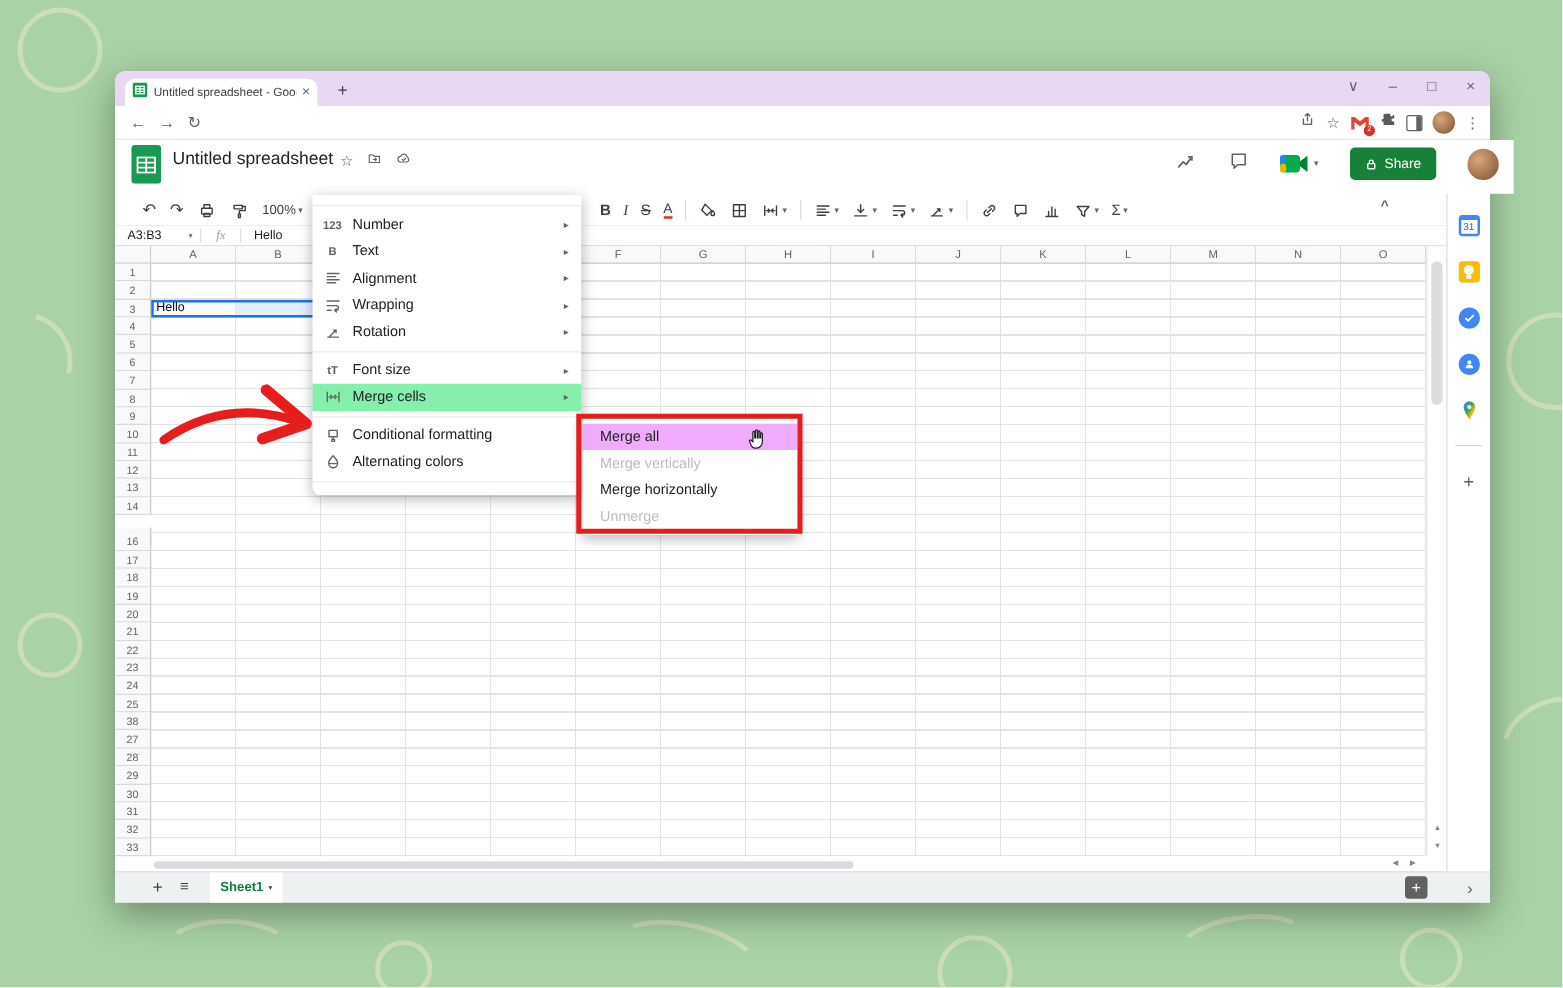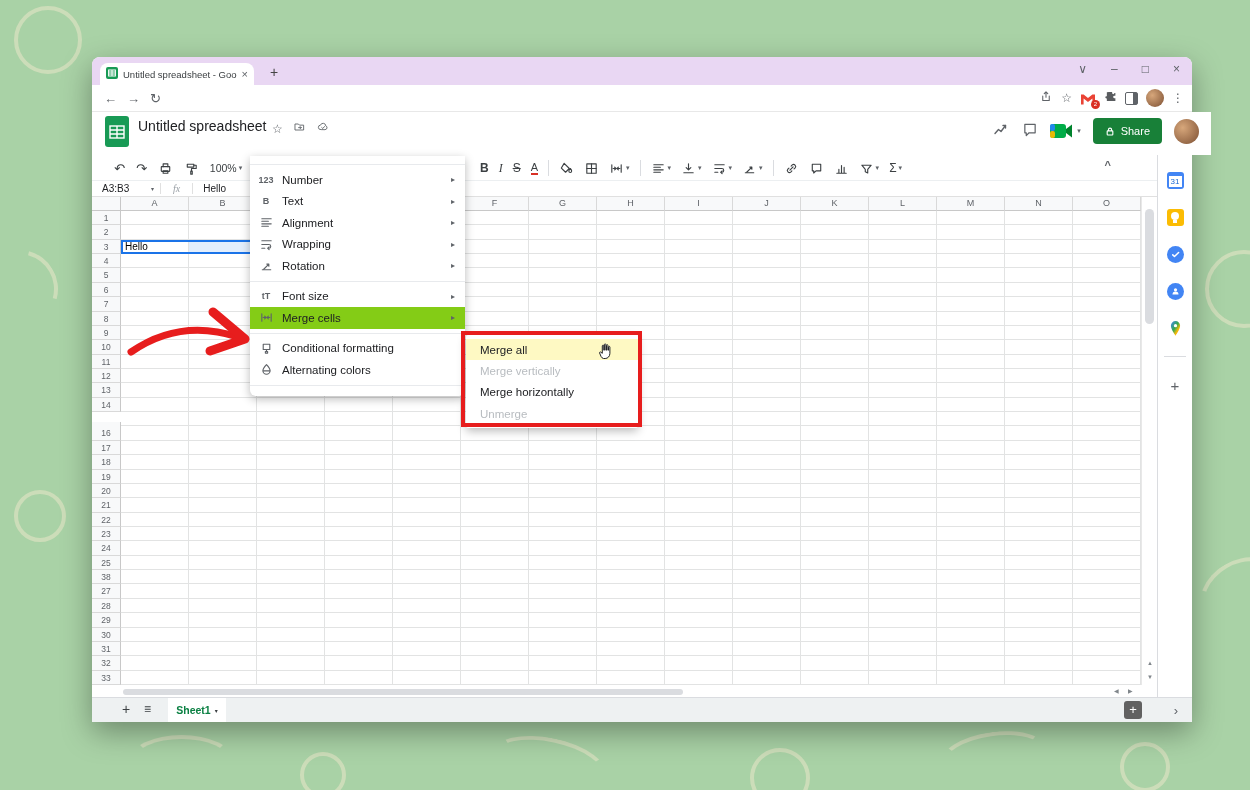--- a/index.html
+++ b/index.html
@@ -33,21 +33,21 @@
   .sidebox::after{content:"";position:absolute;right:0;top:0;bottom:0;width:4px;background:#5f6368;}
   
   .gshead{position:absolute;left:0;top:55px;width:1100px;height:43px;background:#fff;padding-left:19px;}
   .gslogo{position:absolute;left:13px;top:4px;}
   .doctitle{position:absolute;left:46px;top:6px;font-size:14px;color:#202124;}
   .titleicons{position:absolute;left:180px;top:9px;display:flex;gap:10px;color:#5f6368;font-size:12px;align-items:center;}
   .menubar{position:absolute;left:40px;top:79px;height:18px;display:flex;align-items:center;font-size:11.5px;}
   .mb-item{padding:2px 8px;border-radius:4px;color:#202124;}
   .mb-item.active{background:#e4eee6;}
   .lastedit{margin-left:12px;font-size:10px;color:#5f6368;text-decoration:underline;white-space:nowrap;}
-  .headright{position:absolute;right:12px;top:6px;display:flex;align-items:center;gap:12px;}
+  .headright{position:absolute;right:12px;top:6px;display:flex;align-items:center;gap:25px;}
   .sharebtn{height:26px;background:#188038;color:#fff;border-radius:4px;display:flex;align-items:center;gap:6px;
     padding:0 12px;font-size:11px;}
   .avatar2{width:25px;height:25px;border-radius:50%;background:radial-gradient(circle at 35% 35%,#d7a77b,#7c4f32);}
   .meet{display:flex;align-items:center;gap:3px;}
   
   .gstoolbar{position:absolute;left:0;top:98px;width:1065px;height:26px;background:#fff;border-bottom:1px solid #eceff1;box-sizing:border-box;}
   .ltb{position:absolute;left:22px;top:0;height:26px;display:flex;align-items:center;gap:11px;}
   .rtb{position:absolute;left:388px;top:0;height:26px;display:flex;align-items:center;gap:10px;}
   .tbtn{display:flex;align-items:center;gap:2px;color:#3c4043;font-size:12px;}
   .tbtn svg{display:block;}
@@ -113,32 +113,32 @@
   .sp-keep{display:block;width:17px;height:17px;background:#fbbc04;border-radius:3px;position:relative;}
   .sp-keep b{position:absolute;left:4.5px;top:3.5px;width:8px;height:8px;background:#fff;border-radius:50%;}
   .sp-keep b::after{content:"";position:absolute;left:2px;top:8px;width:4px;height:3px;background:#fff;}
   .sp-circle{width:17px;height:17px;border-radius:50%;background:#4285f4;display:flex;align-items:center;justify-content:center;}
   .sp-plus{font-size:15px;color:#5f6368;}
   
   .fmenu{position:absolute;left:158px;top:99px;width:215px;background:#fff;border-radius:0 0 6px 6px;
     box-shadow:0 3px 10px rgba(0,0,0,.28);padding:4px 0 6px 0;z-index:30;}
   .fm-item{height:21.5px;display:flex;align-items:center;padding-right:10px;}
   .fm-item.theme{height:25px;}
-  .fm-item.hl{background:#84cc16;}
+  .fm-item.hl{background:#86efac;}
   .fm-icon{width:32px;display:flex;justify-content:center;color:#5f6368;font-size:9px;font-weight:bold;}
   .fm-label{flex:1;font-size:11.5px;color:#202124;}
   .badge{background:#188038;color:#fff;font-size:8px;padding:2px 7px;border-radius:8px;}
   .arrow{color:#5f6368;font-size:8px;}
   .shortcut{color:#5f6368;font-size:10px;}
   .fm-sep{border-top:1px solid #e8eaed;margin:4px 0;}
   
   .smenu{position:absolute;left:374px;top:278px;width:172px;background:#fff;border-radius:2px;
     box-shadow:0 3px 10px rgba(0,0,0,.28);padding:4px 0;z-index:31;}
   .sm-item{height:21.3px;display:flex;align-items:center;padding-left:14px;font-size:11.5px;color:#202124;}
-  .sm-item.hover{background:#fef9c3;}
+  .sm-item.hover{background:#f0abfc;}
   .sm-item.disabled{color:#b8bcc0;}
   
   .redbox{position:absolute;left:461px;top:331px;width:181px;height:96px;border:4px solid #e71d1d;box-sizing:border-box;z-index:50;}
   .arrowsvg{position:absolute;left:110px;top:295px;z-index:50;}
   .cursor{position:absolute;left:598px;top:342px;z-index:60;}
 </style>
 </head>
 <body>
 
 <div class="screen">

